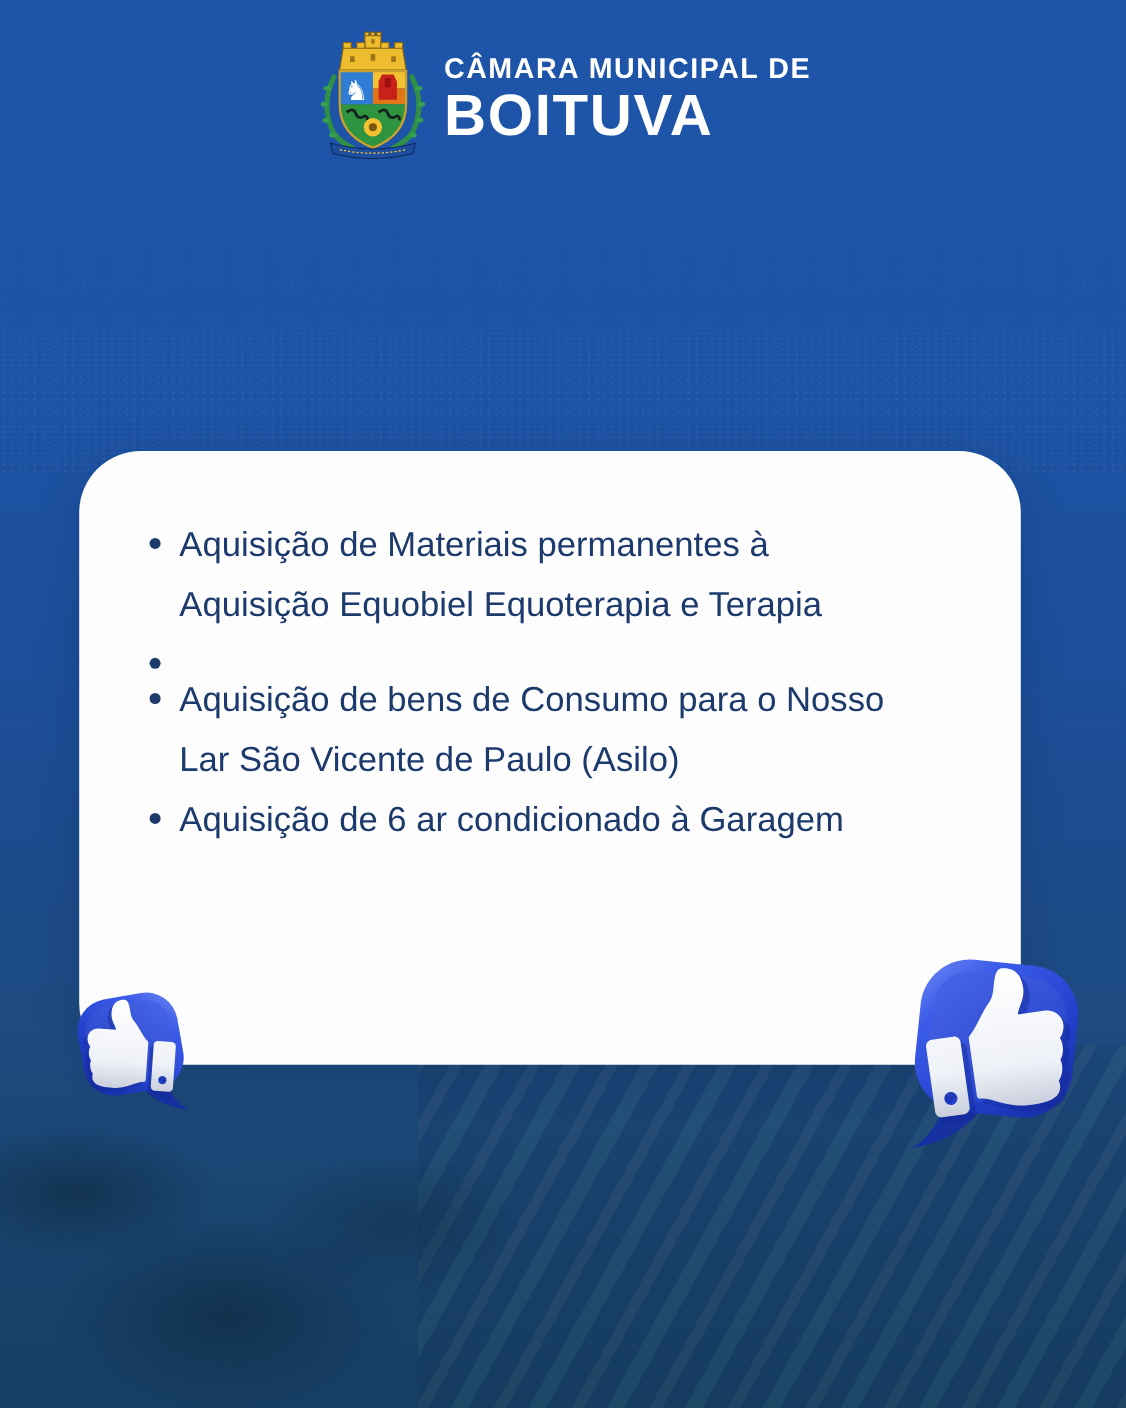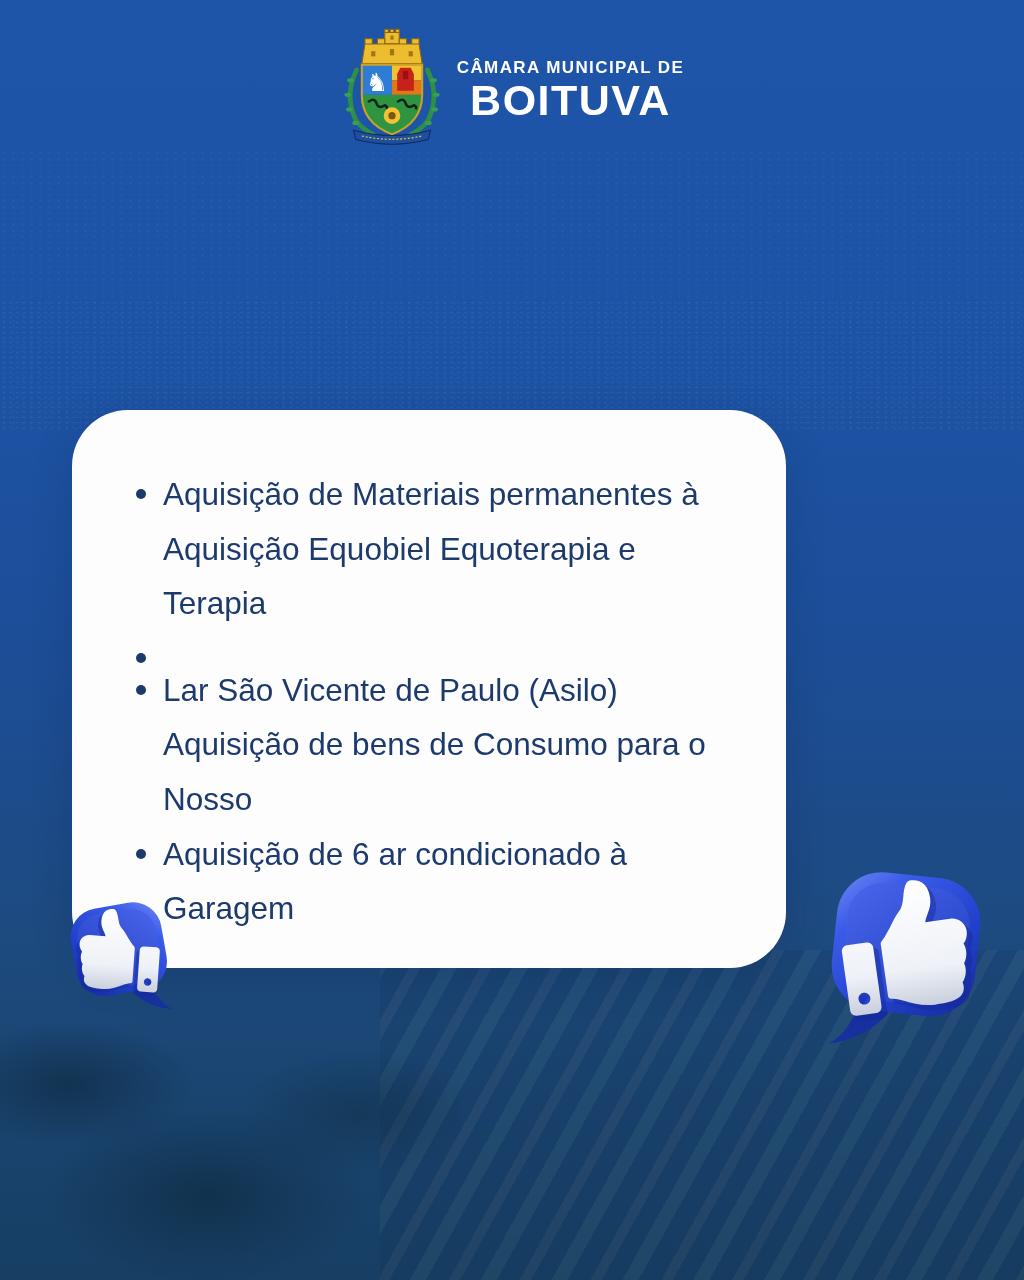--- a/index.html
+++ b/index.html
@@ -47,31 +47,30 @@
     pointer-events:none;
   }
   
   .brand {
     position:absolute; left:0; right:0; top:26px;
     display:flex; justify-content:center; align-items:flex-start; gap:13px;
   }
   .crest { width:104px; height:119px; flex:none; }
   .brand-text { display:flex; flex-direction:column; }
   .brand-small {
-    margin-top:32px;
-    color:#ffffff; font-size:17px; font-weight:700; letter-spacing:1.4px;
+    margin-top:21px;
+    color:#ffffff; font-size:26px; font-weight:700; letter-spacing:1.4px;
   }
   .brand-big {
-    color:#ffffff; font-size:43px; font-weight:700; letter-spacing:1.5px;
+    color:#ffffff; font-size:53px; font-weight:700; letter-spacing:1.5px;
     line-height:1.04;
-    text-align:center;
   }
   
   .card {
-    position:absolute; left:72px; top:410px; width:714px; height:558px;
+    position:absolute; left:72px; top:410px; width:856px; height:558px;
     background:#fdfdfe; border-radius:56px;
     box-shadow: 0 10px 40px rgba(5,25,60,.18);
   }
   .list { margin:0; padding:57px 56px 0 62px; list-style:none; }
   .list li { display:flex; align-items:flex-start; }
   .dot {
     width:10px; height:10px; border-radius:50%;
     background:#1d3a6c; margin:22px 17px 0 2px; flex:none;
   }
   .line { font-size:31.5px; line-height:54.6px; color:#1d3a6c; }
@@ -182,22 +181,22 @@
             <div class="line">Aquisição de Materiais permanentes à</div>
             <div class="line">Aquisição Equobiel Equoterapia e Terapia</div>
           </div>
         </li>
         <li>
           <span class="dot"></span>
         </li>
         <li>
           <span class="dot"></span>
           <div>
+            <div class="line">Aquisição de bens de Consumo para o Nosso</div>
             <div class="line">Lar São Vicente de Paulo (Asilo)</div>
-            <div class="line">Aquisição de bens de Consumo para o Nosso</div>
           </div>
         </li>
         <li>
           <span class="dot"></span>
           <div>
             <div class="line">Aquisição de 6 ar condicionado à Garagem</div>
           </div>
         </li>
       </ul>
   </section>

